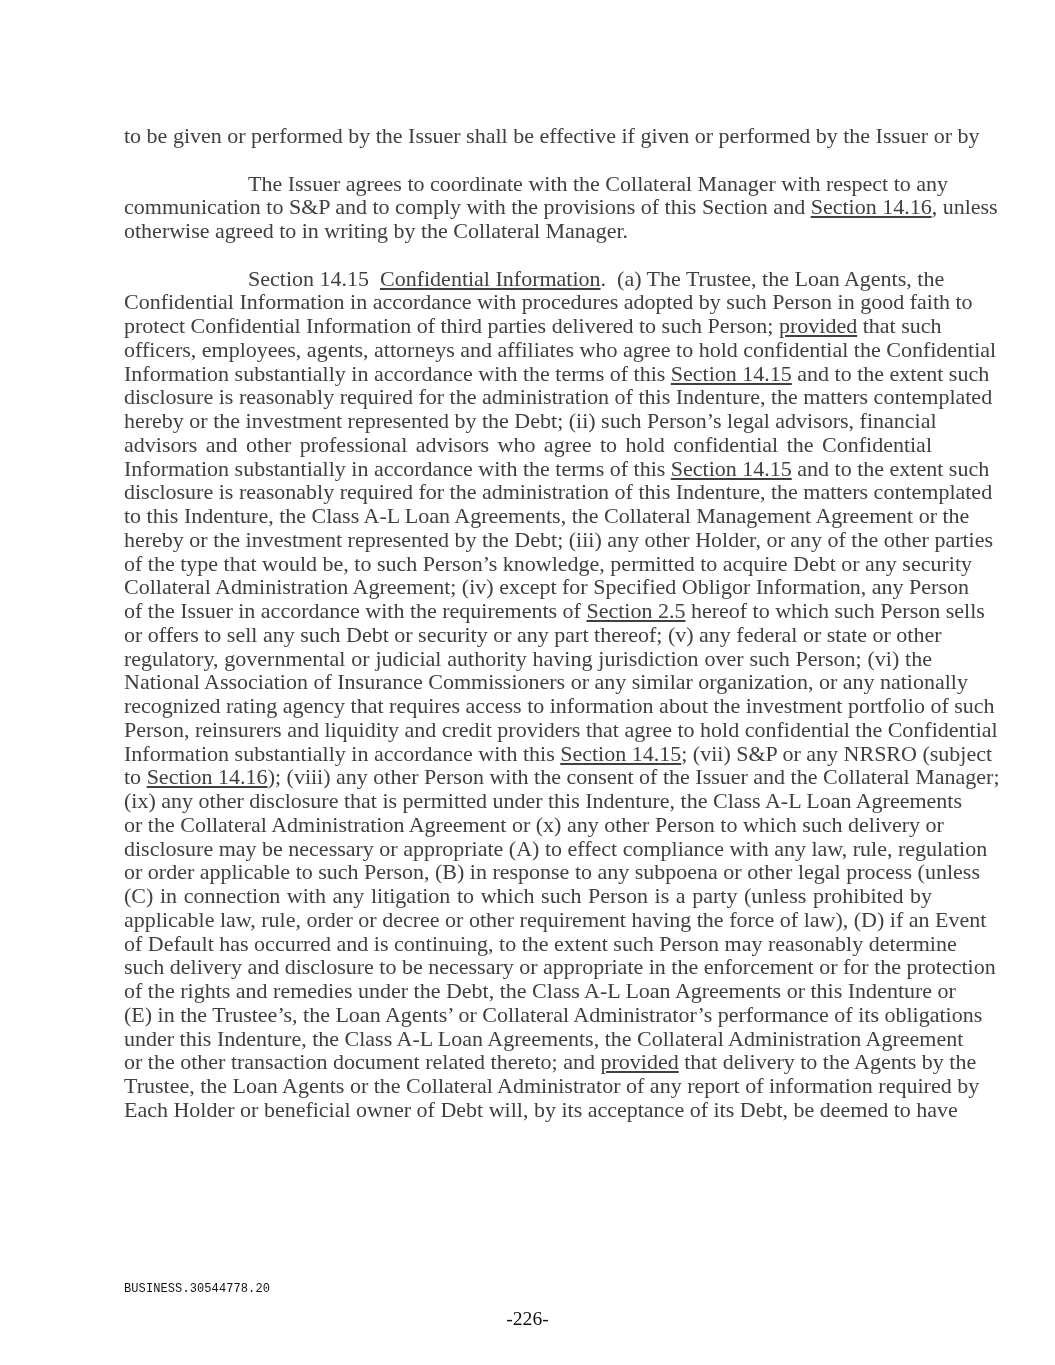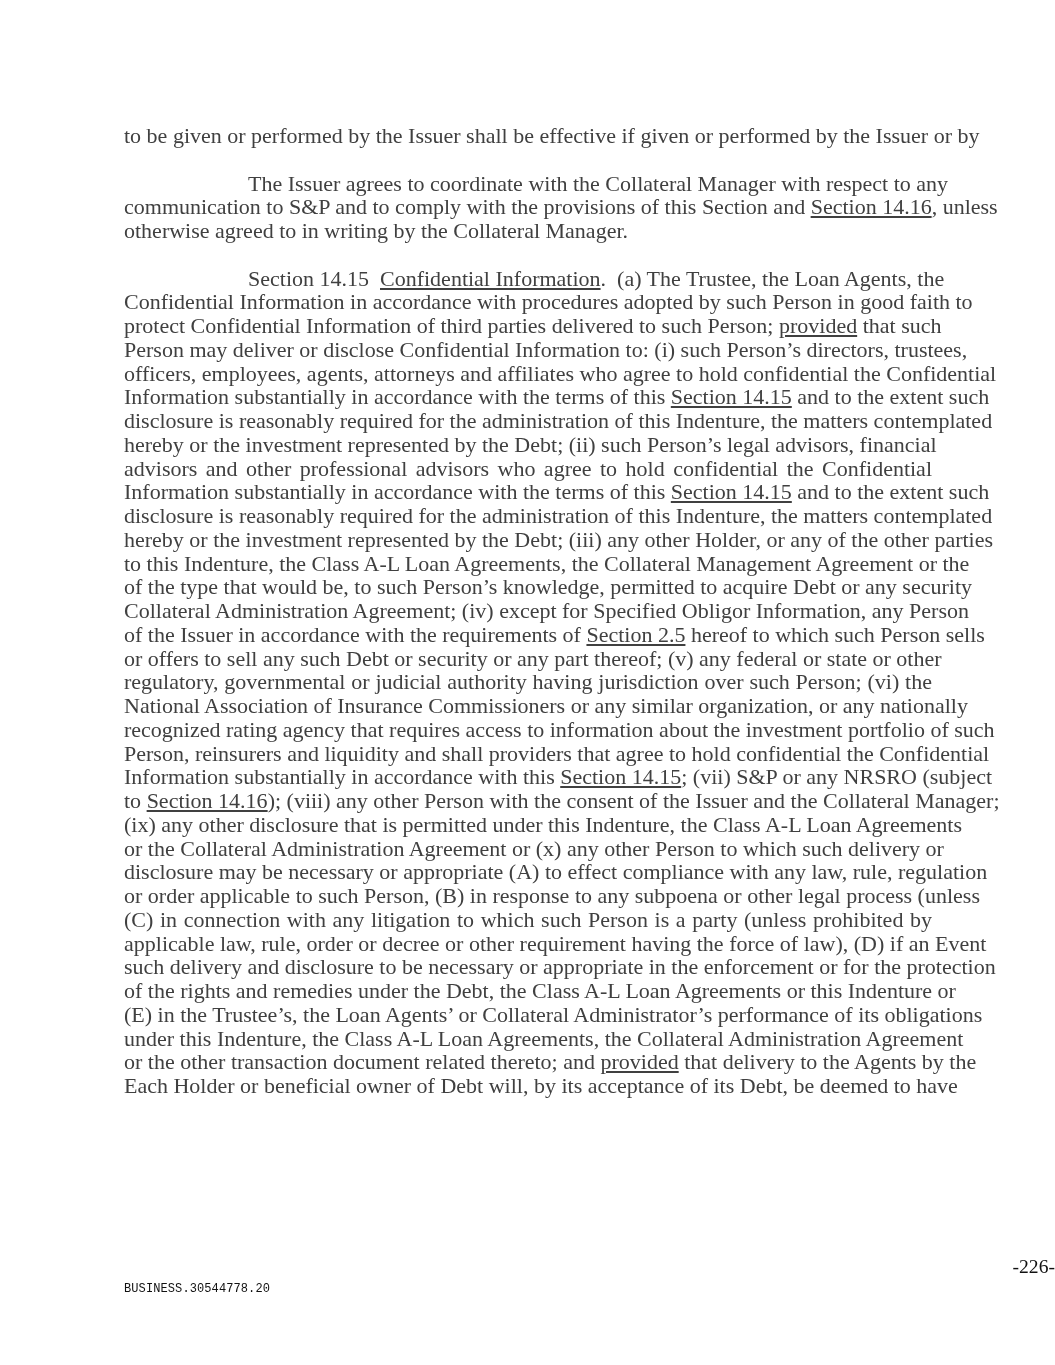--- a/index.html
+++ b/index.html
@@ -7,21 +7,21 @@
   .page {
     position: absolute; left: 124px; top: 124px; width: 808px;
     font-family: Liberation Serif, serif;
     font-size: 22px; line-height: 23.75px; color: #404040;
   }
   .p { margin: 0 0 23.75px 0; text-align: justify; text-align-last: left; }
   u, .u { text-decoration: underline; text-underline-offset: 2px; }
   .line { display: block; text-align: justify; text-align-last: justify; white-space: nowrap; }
   .line.last { text-align-last: left; }
   .pagenum {
-    position: absolute; top: 1256px; left: 0; width: 1055px; text-align: right;
+    position: absolute; top: 1308px; left: 0; width: 1055px; text-align: center;
     font-family: "Liberation Serif", serif; font-size: 19.6px; color: #111;
   }
   .docid {
     position: absolute; left: 124px; top: 1282px;
     font-family: Liberation Mono, monospace; font-size: 12px; color: #111; letter-spacing: 0.1px;
   }
 </style>
 </head>
 <body>
 
@@ -34,49 +34,50 @@
   <div class="p">
     <span class="line" style="padding-left:124px; box-sizing:border-box; width:808px;">The Issuer agrees to coordinate with the Collateral Manager with respect to any</span>
     <span class="line"><span>communication to S&amp;P and to comply with the provisions of this Section and </span><u>Section 14.16</u><span>, unless</span></span>
     <span class="line last">otherwise agreed to in writing by the Collateral Manager.</span>
   </div>
 
   <div class="p">
     <span class="line" style="padding-left:124px; box-sizing:border-box; width:808px;"><span>Section 14.15</span>&nbsp; <u>Confidential Information</u>.&nbsp;&nbsp;<span>(a) The Trustee, the Loan Agents, the</span></span>
     <span class="line">Confidential Information in accordance with procedures adopted by such Person in good faith to</span>
     <span class="line"><span>protect Confidential Information of third parties delivered to such Person; </span><u>provided</u><span> that such</span></span>
-    <span class="line">Person may deliver or disclose Confidential Information to:  (i) such Person’s directors, trustees,</span>
     <span class="line">officers, employees, agents, attorneys and affiliates who agree to hold confidential the Confidential</span>
     <span class="line"><span>Information substantially in accordance with the terms of this </span><u>Section 14.15</u><span> and to the extent such</span></span>
     <span class="line">disclosure is reasonably required for the administration of this Indenture, the matters contemplated</span>
     <span class="line">hereby or the investment represented by the Debt; (ii) such Person’s legal advisors, financial</span>
     <span class="line">advisors and other professional advisors who agree to hold confidential the Confidential</span>
     <span class="line"><span>Information substantially in accordance with the terms of this </span><u>Section 14.15</u><span> and to the extent such</span></span>
     <span class="line">disclosure is reasonably required for the administration of this Indenture, the matters contemplated</span>
+    <span class="line">to this Indenture, the Class A-L Loan Agreements, the Collateral Management Agreement or the</span>
     <span class="line">hereby or the investment represented by the Debt; (iii) any other Holder, or any of the other parties</span>
-    <span class="line">to this Indenture, the Class A-L Loan Agreements, the Collateral Management Agreement or the</span>
     <span class="line">of the type that would be, to such Person’s knowledge, permitted to acquire Debt or any security</span>
     <span class="line">Collateral Administration Agreement; (iv) except for Specified Obligor Information, any Person</span>
     <span class="line"><span>of the Issuer in accordance with the requirements of </span><u>Section 2.5</u><span> hereof to which such Person sells</span></span>
     <span class="line">or offers to sell any such Debt or security or any part thereof; (v) any federal or state or other</span>
     <span class="line">regulatory, governmental or judicial authority having jurisdiction over such Person; (vi) the</span>
     <span class="line">National Association of Insurance Commissioners or any similar organization, or any nationally</span>
     <span class="line">recognized rating agency that requires access to information about the investment portfolio of such</span>
-    <span class="line">Person, reinsurers and liquidity and shall providers that agree to hold confidential the Confidential</span>
+    <span class="line">Person, reinsurers and liquidity and credit providers that agree to hold confidential the Confidential</span>
     <span class="line"><span>Information substantially in accordance with this </span><u>Section 14.15</u><span>; (vii) S&amp;P or any NRSRO (subject</span></span>
     <span class="line"><span>to </span><u>Section 14.16</u><span>); (viii) any other Person with the consent of the Issuer and the Collateral Manager;</span></span>
     <span class="line">(ix) any other disclosure that is permitted under this Indenture, the Class A-L Loan Agreements</span>
     <span class="line">or the Collateral Administration Agreement or (x) any other Person to which such delivery or</span>
     <span class="line">disclosure may be necessary or appropriate (A) to effect compliance with any law, rule, regulation</span>
     <span class="line">or order applicable to such Person, (B) in response to any subpoena or other legal process (unless</span>
     <span class="line">(C) in connection with any litigation to which such Person is a party (unless prohibited by</span>
     <span class="line">applicable law, rule, order or decree or other requirement having the force of law), (D) if an Event</span>
+    <span class="line">of Default has occurred and is continuing, to the extent such Person may reasonably determine</span>
     <span class="line">such delivery and disclosure to be necessary or appropriate in the enforcement or for the protection</span>
     <span class="line">of the rights and remedies under the Debt, the Class A-L Loan Agreements or this Indenture or</span>
     <span class="line">(E) in the Trustee’s,  the Loan Agents’ or Collateral Administrator’s performance of its obligations</span>
     <span class="line">under this Indenture, the Class A-L Loan Agreements, the Collateral Administration Agreement</span>
     <span class="line"><span>or the other transaction document related thereto; and </span><u>provided</u><span> that delivery to the Agents by the</span></span>
+    <span class="line">Trustee, the Loan Agents or the Collateral Administrator of any report of information required by</span>
     <span class="line">Each Holder or beneficial owner of Debt will, by its acceptance of its Debt, be deemed to have</span>
   </div>
 </div>
 
 <div class="pagenum">-226-</div>
 <div class="docid">BUSINESS.30544778.20</div>
 
 </body></html>

